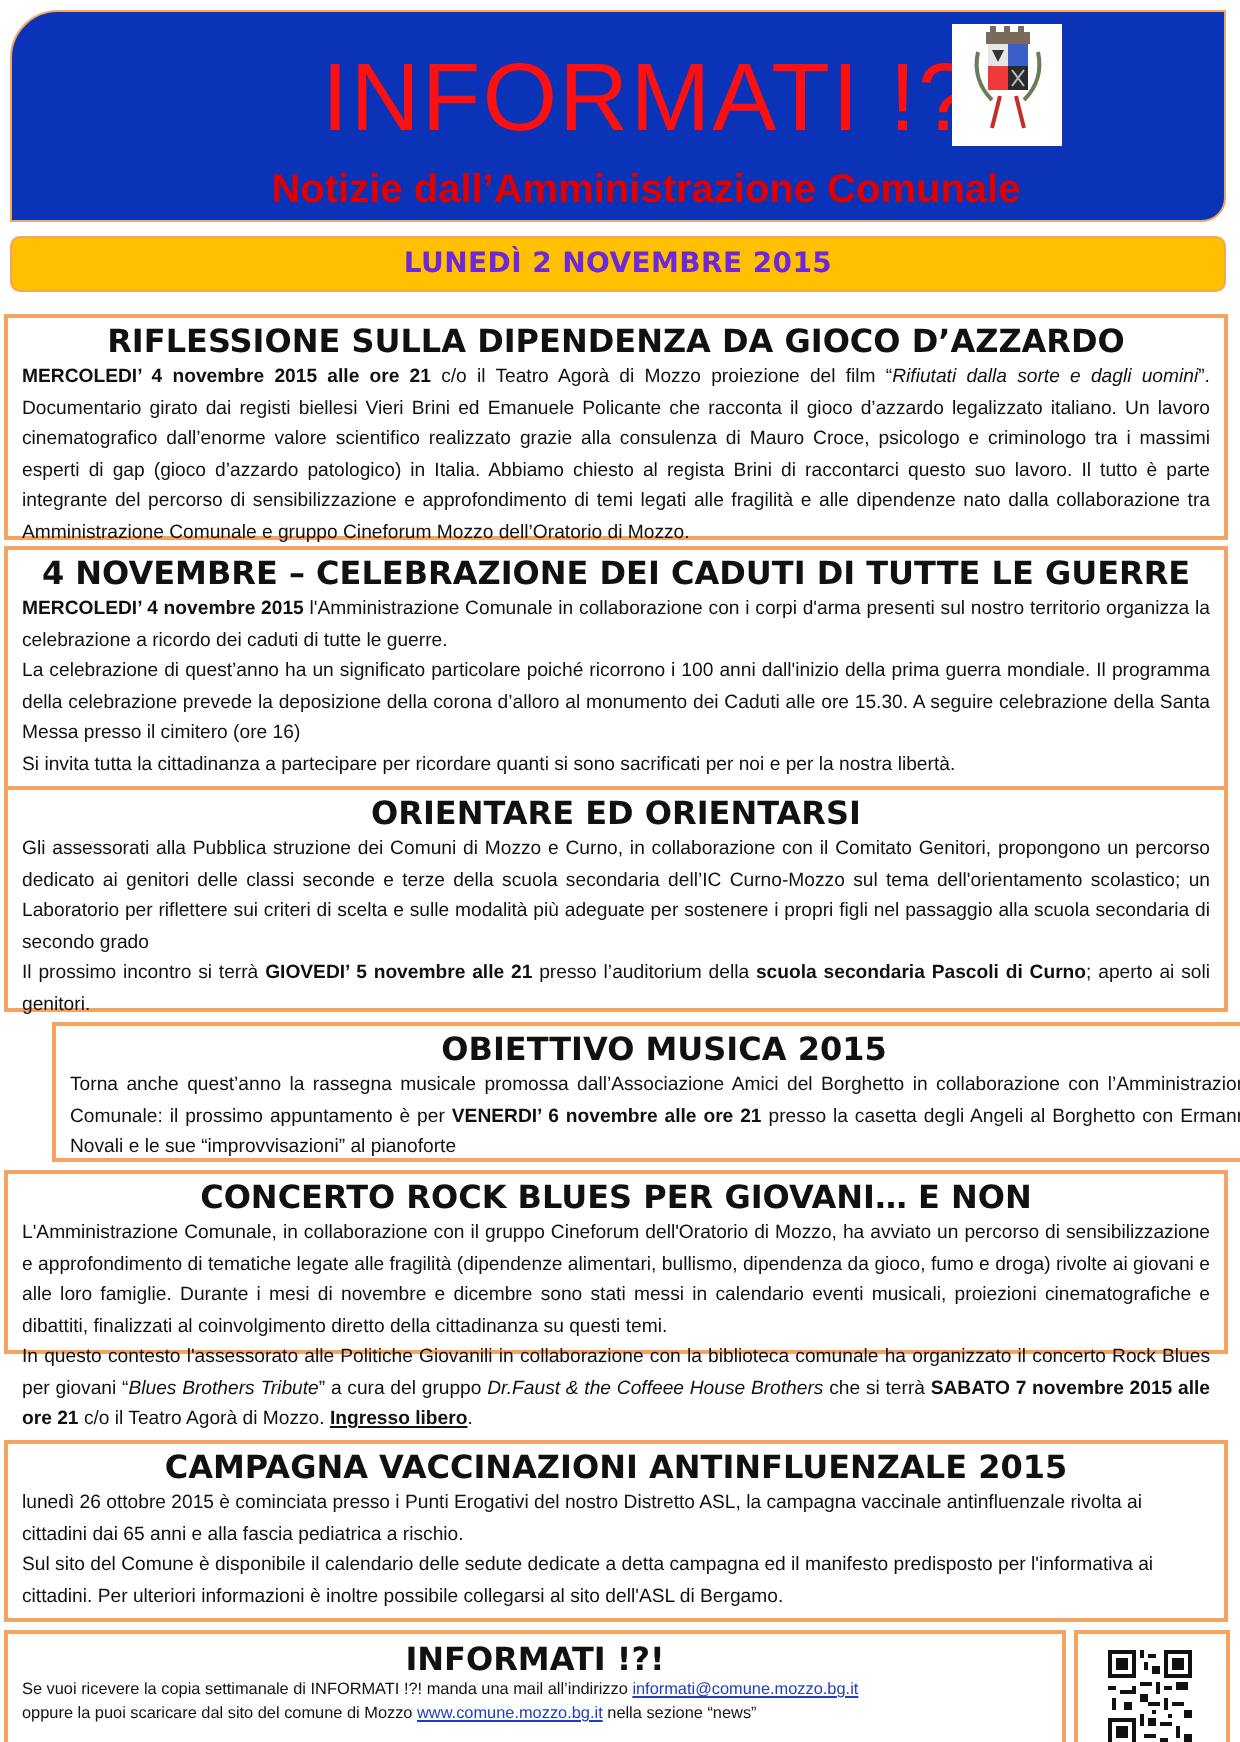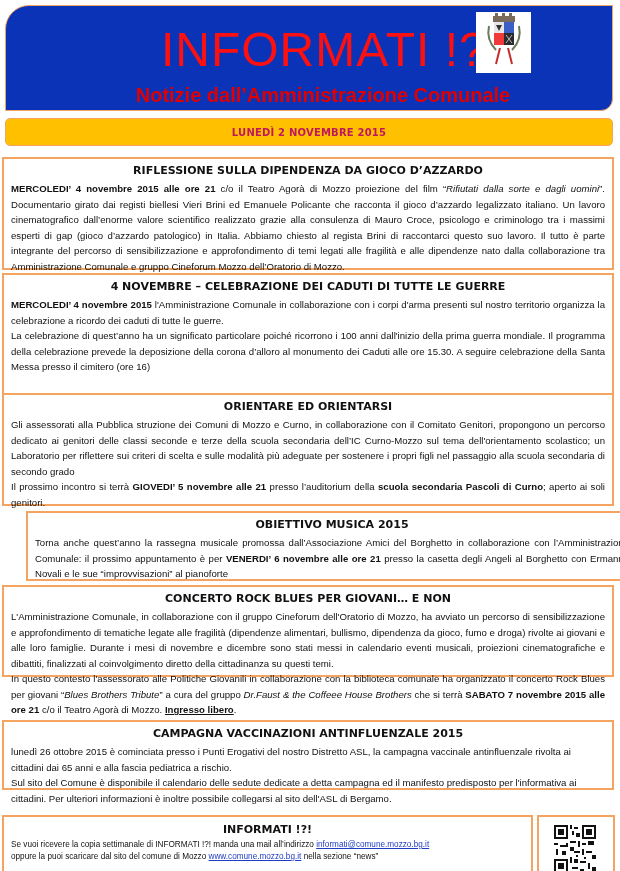--- a/index.html
+++ b/index.html
@@ -17,29 +17,29 @@
     position: absolute; left: 0; right: 0; top: 78px; text-align: center; padding-left: 28px;
     font-family: "Liberation Sans", sans-serif; font-weight: bold; font-size: 20px; line-height: 22px; color: #e00000;
   }
   .crest {
     position: absolute; left: 470px; top: 6px; width: 55px; height: 61px; background: #fff;
   }
   .date-bar {
     position: absolute; left: 5px; top: 118px; width: 608px; height: 28px;
     background: #ffc000; border: 1px solid #f2a462; border-radius: 5px; box-sizing: border-box;
     text-align: center; line-height: 27px;
-    font-family: "DejaVu Sans", sans-serif; font-weight: bold; font-size: 10px; color: #be185d; letter-spacing: 0.2px;
+    font-family: "DejaVu Sans", sans-serif; font-weight: bold; font-size: 14px; color: #6d28d9; letter-spacing: 0.2px;
   }
   .box {
     position: absolute; left: 2px; width: 612px; border: 2px solid #f4a460; box-sizing: border-box;
     padding: 3px 7px 3px 7px; background: #fff;
   }
   .box h2 {
     margin: 1px 0 2px 0; text-align: center; font-family: "DejaVu Sans", sans-serif; font-weight: bold;
-    font-size: 11px; line-height: 16px; color: #111;
+    font-size: 16px; line-height: 16px; color: #111;
   }
   .box p {
     margin: 0; font-family: "Liberation Sans", sans-serif; font-size: 9.6px; line-height: 15.5px; text-align: justify; color: #111;
   }
   .box p.left { text-align: left; }
   .box b { font-weight: bold; }
   .box a { color: #1f3cc4; text-decoration: underline; }
   .u { text-decoration: underline; font-weight: bold; }
   .qr-box {
     position: absolute; left: 537px; top: 815px; width: 78px; height: 60px; border: 2px solid #f4a460; box-sizing: border-box;
@@ -75,40 +75,41 @@
 
 <div class="box" style="top:157px; height:113px;">
   <h2>RIFLESSIONE SULLA DIPENDENZA DA GIOCO D’AZZARDO</h2>
   <p><b>MERCOLEDI’ 4 novembre 2015 alle ore 21</b><span> c/o il Teatro Agorà di Mozzo proiezione del film “</span><i>Rifiutati dalla sorte e dagli uomini</i><span>”. Documentario girato dai registi biellesi Vieri Brini ed Emanuele Policante che racconta il gioco d’azzardo legalizzato italiano. Un lavoro cinematografico dall’enorme valore scientifico realizzato grazie alla consulenza di Mauro Croce, psicologo e criminologo tra i massimi esperti di gap (gioco d’azzardo patologico) in Italia. Abbiamo chiesto al regista Brini di raccontarci questo suo lavoro. Il tutto è parte integrante del percorso di sensibilizzazione e approfondimento di temi legati alle fragilità e alle dipendenze nato dalla collaborazione tra Amministrazione Comunale e gruppo Cineforum Mozzo dell’Oratorio di Mozzo.</span></p>
 </div>
 
 <div class="box" style="top:273px; height:140px;">
   <h2>4 NOVEMBRE – CELEBRAZIONE DEI CADUTI DI TUTTE LE GUERRE</h2>
   <p><b>MERCOLEDI’ 4 novembre 2015</b><span> l'Amministrazione Comunale in collaborazione con i corpi d'arma presenti sul nostro territorio organizza la celebrazione a ricordo dei caduti di tutte le guerre.</span></p>
   <p>La celebrazione di quest’anno ha un significato particolare poiché ricorrono i 100 anni dall'inizio della prima guerra mondiale. Il programma della celebrazione prevede la deposizione della corona d’alloro al monumento dei Caduti alle ore 15.30. A seguire celebrazione della Santa Messa presso il cimitero (ore 16)</p>
+  <p class="left">Si invita tutta la cittadinanza a partecipare per ricordare quanti si sono sacrificati per noi e per la nostra libertà.</p>
 </div>
 
 <div class="box" style="top:393px; height:113px;">
   <h2>ORIENTARE ED ORIENTARSI</h2>
   <p>Gli assessorati alla Pubblica struzione dei Comuni di Mozzo e Curno, in collaborazione con il Comitato Genitori, propongono un percorso dedicato ai genitori delle classi seconde e terze della scuola secondaria dell’IC Curno-Mozzo sul tema dell'orientamento scolastico; un Laboratorio per riflettere sui criteri di scelta e sulle modalità più adeguate per sostenere i propri figli nel passaggio alla scuola secondaria di secondo grado</p>
   <p><span>Il prossimo incontro si terrà </span><b>GIOVEDI’ 5 novembre alle 21</b><span> presso l’auditorium della </span><b>scuola secondaria Pascoli di Curno</b><span>; aperto ai soli genitori.</span></p>
 </div>
 
 <div class="box" style="top:511px; height:70px;margin-left:24px;">
   <h2>OBIETTIVO MUSICA 2015</h2>
   <p><span>Torna anche quest’anno la rassegna musicale promossa dall’Associazione Amici del Borghetto in collaborazione con l’Amministrazione Comunale: il prossimo appuntamento è per </span><b>VENERDI’ 6 novembre alle ore 21</b><span> presso la casetta degli Angeli al Borghetto con Ermanno Novali e le sue “improvvisazioni” al pianoforte</span></p>
 </div>
 
 <div class="box" style="top:585px; height:92px;">
   <h2>CONCERTO ROCK BLUES PER GIOVANI… E NON</h2>
   <p>L'Amministrazione Comunale, in collaborazione con il gruppo Cineforum dell'Oratorio di Mozzo, ha avviato un percorso di sensibilizzazione e approfondimento di tematiche legate alle fragilità (dipendenze alimentari, bullismo, dipendenza da gioco, fumo e droga) rivolte ai giovani e alle loro famiglie. Durante i mesi di novembre e dicembre sono stati messi in calendario eventi musicali, proiezioni cinematografiche e dibattiti, finalizzati al coinvolgimento diretto della cittadinanza su questi temi.</p>
   <p><span>In questo contesto l'assessorato alle Politiche Giovanili in collaborazione con la biblioteca comunale ha organizzato il concerto Rock Blues per giovani “</span><i>Blues Brothers Tribute</i><span>” a cura del gruppo </span><i>Dr.Faust &amp; the Coffeee House Brothers</i><span> che si terrà </span><b>SABATO 7 novembre 2015 alle ore 21</b><span> c/o il Teatro Agorà di Mozzo. </span><span class="u">Ingresso libero</span><span>.</span></p>
 </div>
 
-<div class="box" style="top:720px; height:70px;">
+<div class="box" style="top:720px; height:91px;">
   <h2>CAMPAGNA VACCINAZIONI ANTINFLUENZALE 2015</h2>
   <p class="left">lunedì 26 ottobre 2015 è cominciata presso i Punti Erogativi del nostro Distretto ASL, la campagna vaccinale antinfluenzale rivolta  ai cittadini dai 65 anni  e alla fascia pediatrica a rischio.</p>
   <p class="left"><span>Sul sito del Comune è disponibile il </span><span>calendario</span><span> delle sedute dedicate a detta campagna ed il </span><span>manifesto</span><span> predisposto per l'informativa ai cittadini. Per ulteriori informazioni è inoltre possibile   collegarsi al sito dell'ASL di Bergamo.</span></p>
 </div>
 
 <div class="box" style="top:815px; width:531px; height:60px; padding-top:2px;">
   <h2 style="margin:3px 0 1px 0;">INFORMATI !?!</h2>
   <p class="left" style="font-size:8.2px; line-height:12px;"><span>Se vuoi ricevere la copia settimanale di INFORMATI !?! manda una mail all’indirizzo </span><a>informati@comune.mozzo.bg.it</a></p>
   <p class="left" style="font-size:8.2px; line-height:12px;"><span>oppure la puoi scaricare dal sito del comune di Mozzo </span><a>www.comune.mozzo.bg.it</a><span> nella sezione “news”</span></p>
 </div>

